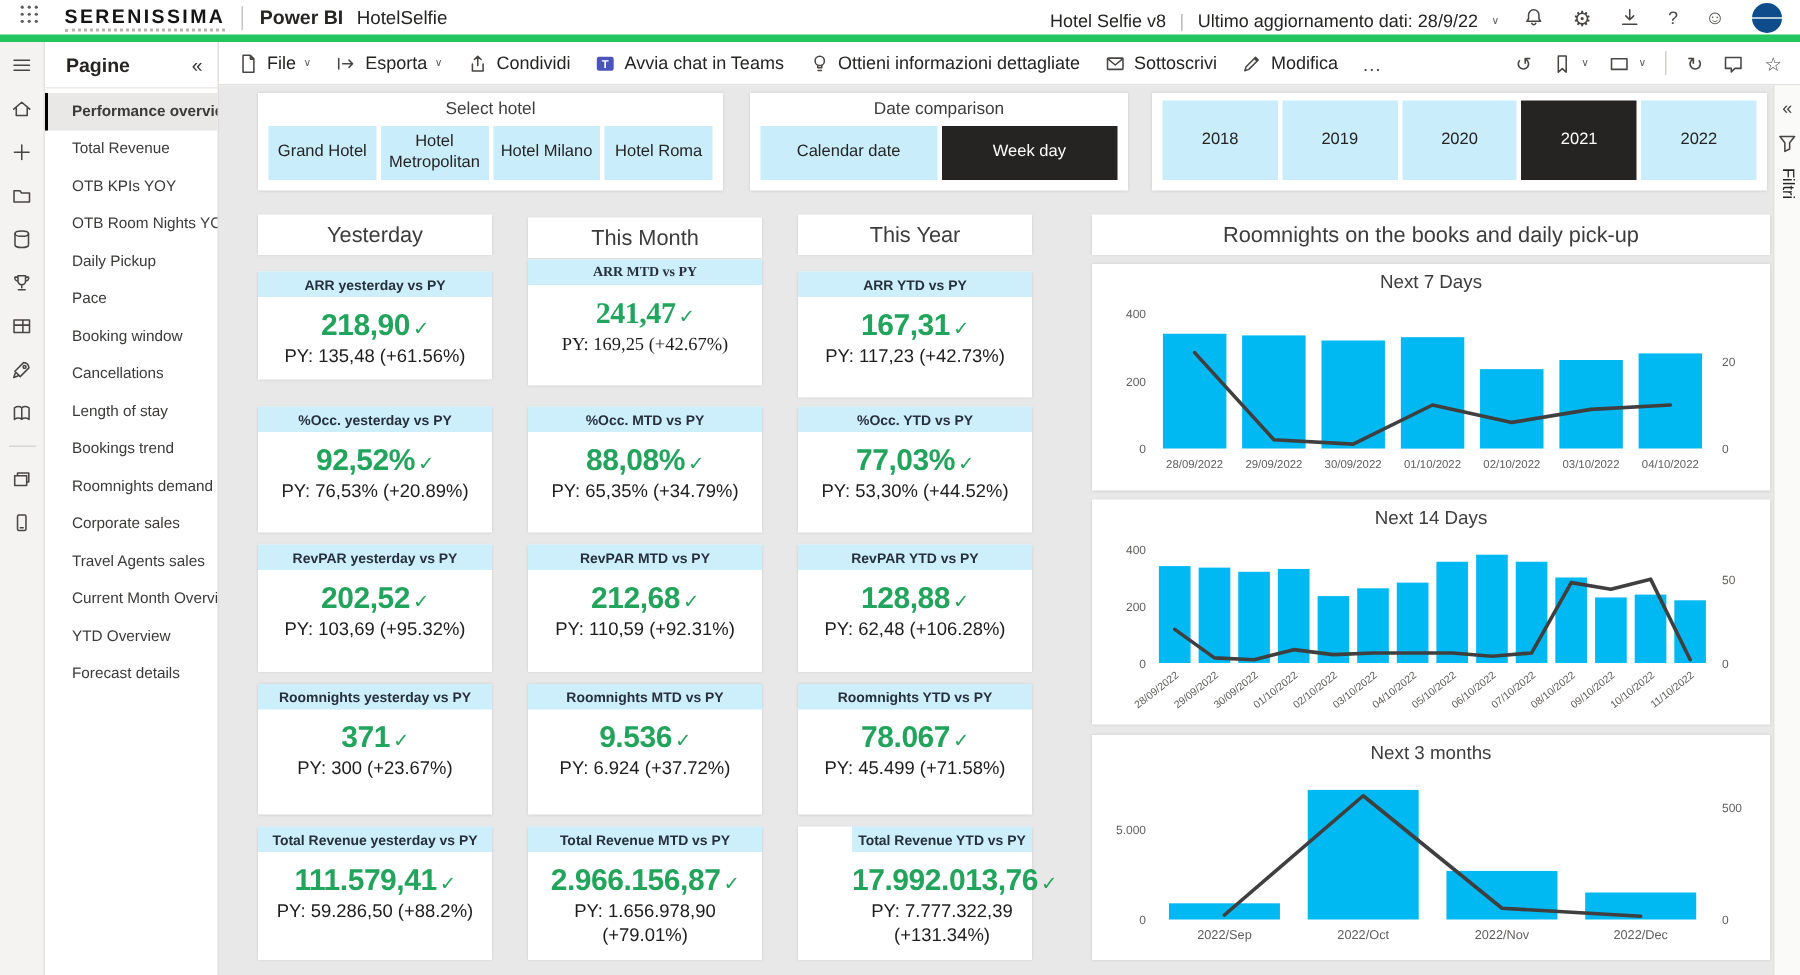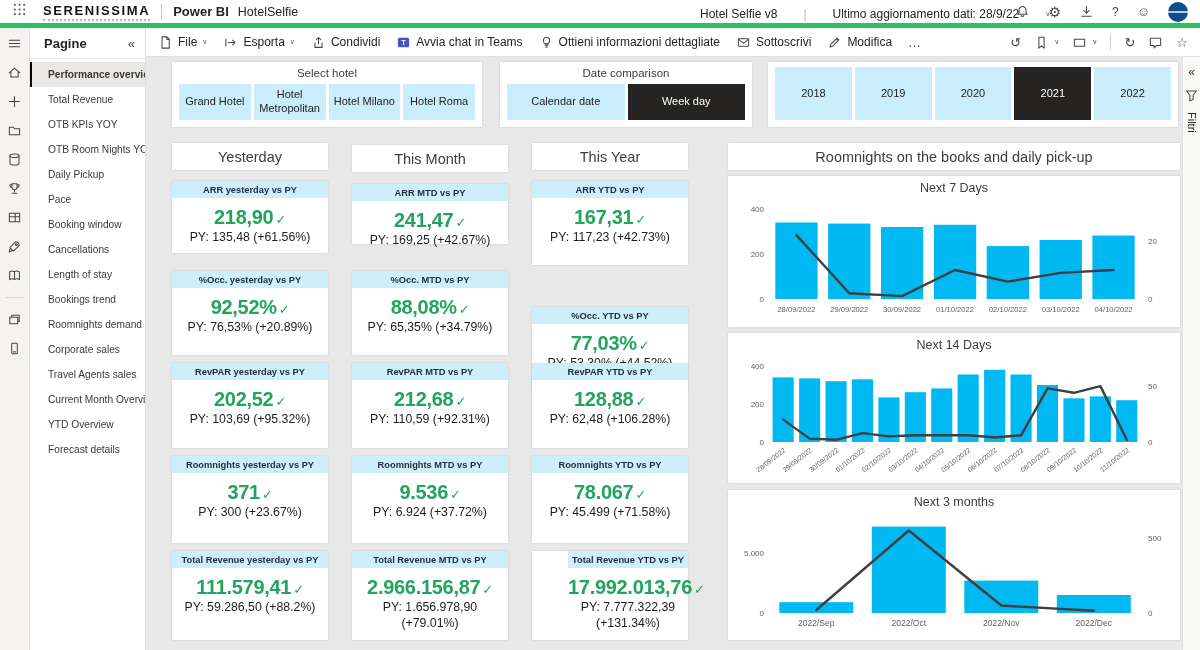--- a/index.html
+++ b/index.html
@@ -12,21 +12,21 @@
   
   .topbar{position:absolute;top:0;left:0;right:0;height:28px;background:#fff;
     border-bottom:5px solid #22c55e;display:flex;align-items:center;padding:0 12px;z-index:5}
   .waffle-wrap{margin-right:16px;cursor:pointer}
   .logo{font-weight:700;font-size:13px;letter-spacing:1.6px;color:#151515;
     border-bottom:2px dotted #b9b4ae;padding-bottom:1px}
   .vdiv{width:1px;height:16px;background:#c8c6c4;margin:0 11px}
   .product{font-weight:700;font-size:13px;color:#252423}
   .workspace{font-size:12.5px;margin-left:9px;cursor:pointer}
   .report-status{position:absolute;left:700px;top:0;height:28px;display:flex;align-items:center;
-    gap:26px;font-size:12px;color:#252423}
+    gap:9px;font-size:12px;color:#252423}
   .pipe{color:#b9b7b5}
   .chev{font-size:7px;color:#605e5c}
   .top-icons{margin-left:auto;display:flex;align-items:center;gap:18px}
   .avatar{width:20px;height:20px;border-radius:50%;background:#0e4c8c;cursor:pointer;
     background-image:linear-gradient(0deg,transparent 45%,rgba(255,255,255,.7) 46%,rgba(255,255,255,.7) 54%,transparent 55%)}
 
   
   .rail{position:absolute;top:28px;left:0;width:30px;bottom:0;background:#f4f3f2;
     border-right:1px solid #e4e2e0;display:flex;flex-direction:column;align-items:center;
     padding-top:8px;gap:14px;z-index:4}
@@ -492,21 +492,21 @@
         <div class="kpi-strip">Roomnights yesterday vs PY</div>
         <div class="kpi-value"><span class="v">371</span><span class="check">✓</span></div>
         <div class="kpi-py">PY: 300 (+23.67%)</div>
       </div>
       <div class="pcard kpi-card" style="left: 26px; top: 494px; height: 89px;">
         <div class="kpi-strip">Total Revenue yesterday vs PY</div>
         <div class="kpi-value"><span class="v">111.579,41</span><span class="check">✓</span></div>
         <div class="kpi-py">PY: 59.286,50 (+88.2%)</div>
       </div>
       <div class="pcard kpi-head" style="left: 206px; top: 88px;">This Month</div>
-      <div class="pcard kpi-card" style="left: 206px; top: 127px; height: 60px;">
+      <div class="pcard kpi-card" style="left: 206px; top: 116px; height: 84px; font-family: Liberation Serif, serif;">
         <div class="kpi-strip">ARR MTD vs PY</div>
         <div class="kpi-value"><span class="v">241,47</span><span class="check">✓</span></div>
         <div class="kpi-py">PY: 169,25 (+42.67%)</div>
       </div>
       <div class="pcard kpi-card" style="left: 206px; top: 214px; height: 84px;">
         <div class="kpi-strip">%Occ. MTD vs PY</div>
         <div class="kpi-value"><span class="v">88,08%</span><span class="check">✓</span></div>
         <div class="kpi-py">PY: 65,35% (+34.79%)</div>
       </div>
       <div class="pcard kpi-card" style="left: 206px; top: 306px; height: 85px;">
@@ -524,21 +524,21 @@
         <div class="kpi-value"><span class="v">2.966.156,87</span><span class="check">✓</span></div>
         <div class="kpi-py">PY: 1.656.978,90
 (+79.01%)</div>
       </div>
       <div class="pcard kpi-head" style="left: 386px; top: 86px;">This Year</div>
       <div class="pcard kpi-card" style="left: 386px; top: 124px; height: 84px;">
         <div class="kpi-strip">ARR YTD vs PY</div>
         <div class="kpi-value"><span class="v">167,31</span><span class="check">✓</span></div>
         <div class="kpi-py">PY: 117,23 (+42.73%)</div>
       </div>
-      <div class="pcard kpi-card" style="left: 386px; top: 214px; height: 84px; margin-top: 36px;">
+      <div class="pcard kpi-card" style="left: 386px; top: 214px; height: 84px;">
         <div class="kpi-strip">%Occ. YTD vs PY</div>
         <div class="kpi-value"><span class="v">77,03%</span><span class="check">✓</span></div>
         <div class="kpi-py">PY: 53,30% (+44.52%)</div>
       </div>
       <div class="pcard kpi-card" style="left: 386px; top: 306px; height: 85px;">
         <div class="kpi-strip">RevPAR YTD vs PY</div>
         <div class="kpi-value"><span class="v">128,88</span><span class="check">✓</span></div>
         <div class="kpi-py">PY: 62,48 (+106.28%)</div>
       </div>
       <div class="pcard kpi-card" style="left: 386px; top: 399px; height: 87px;">

